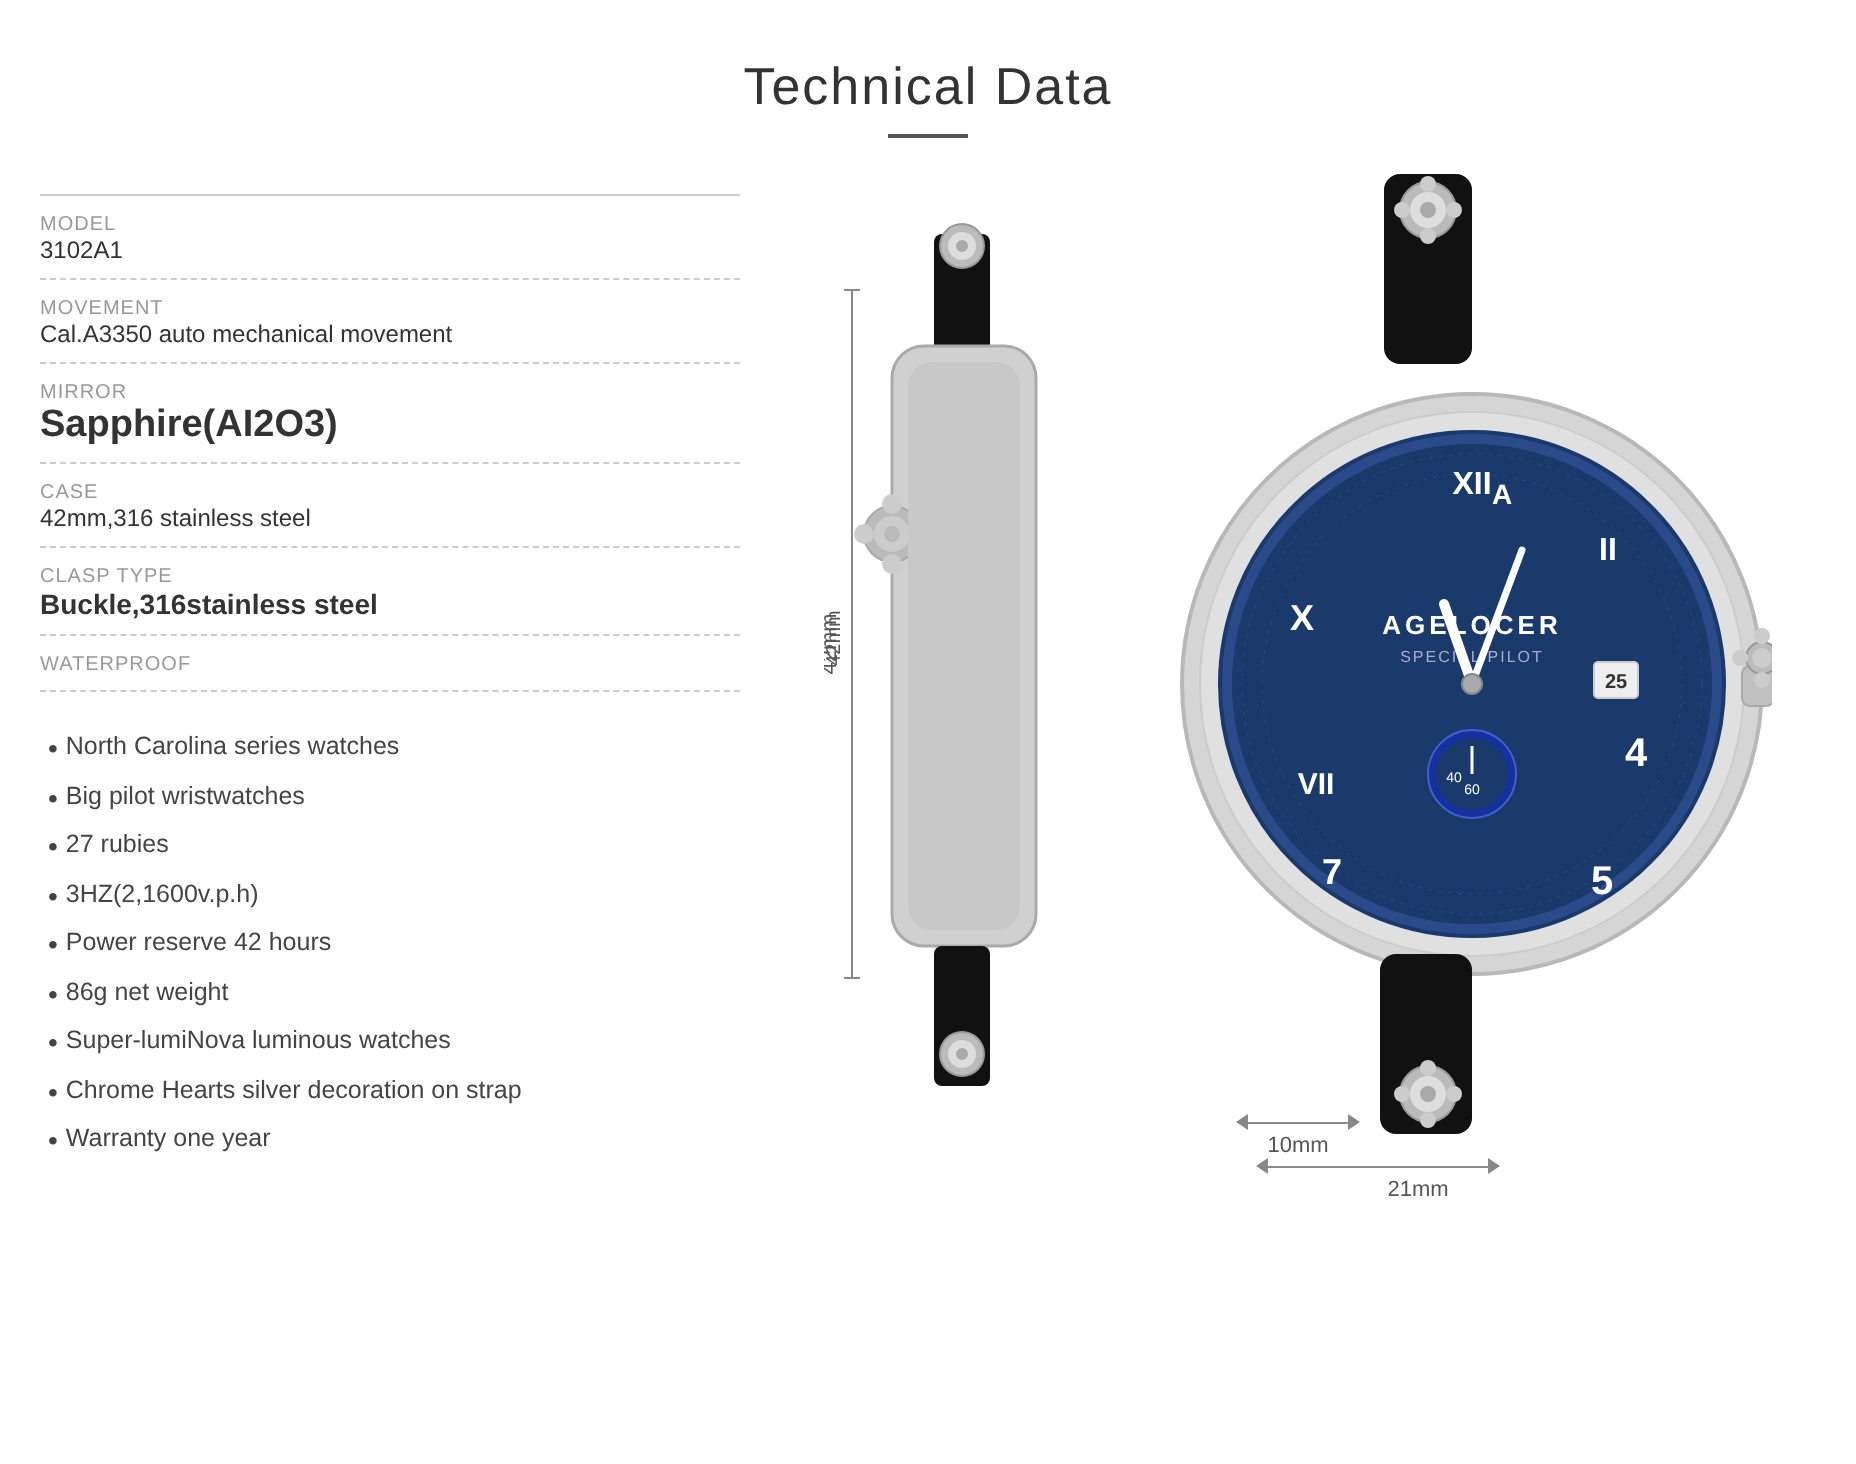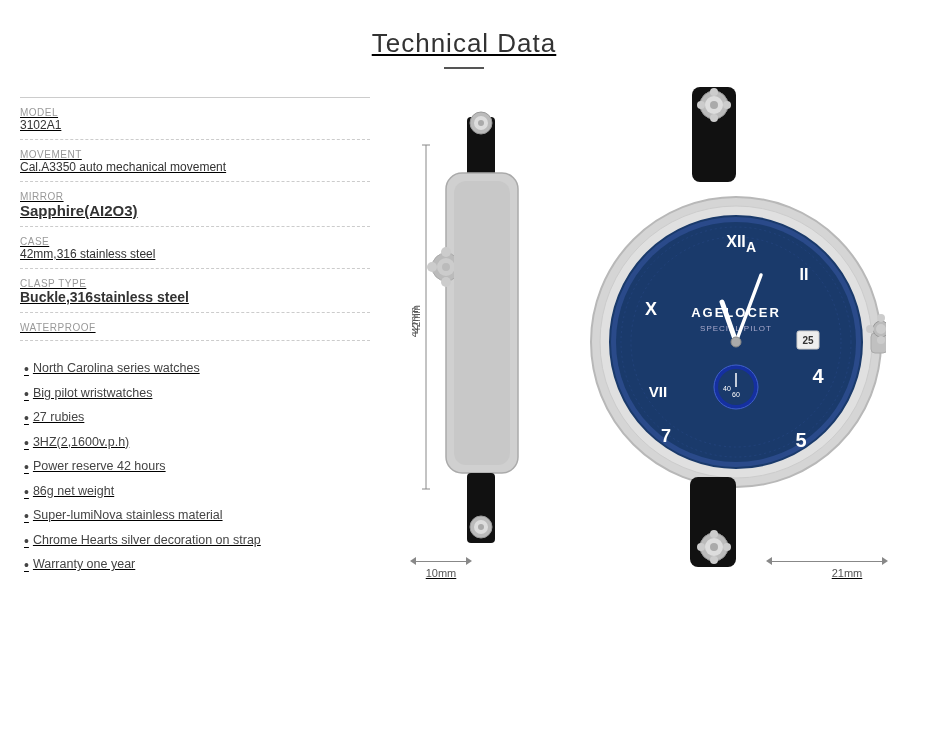--- a/index.html
+++ b/index.html
@@ -9,21 +9,20 @@
       background: #fff;
       font-family: Arial, sans-serif;
       overflow: hidden;
     }
 
     .page-container {
       width: 928px;
       height: 732px;
       position: relative;
       background: #fff;
-      text-decoration: underline;
     }
 
     
     .header {
       text-align: center;
       padding-top: 28px;
       padding-bottom: 8px;
     }
     .header-title {
       font-size: 26px;
@@ -78,21 +77,21 @@
     .spec-value {
       font-size: 12px;
       color: #333;
       flex: 1;
     }
     .spec-value.bold {
       font-weight: bold;
       font-size: 14px;
     }
     .spec-value.larger {
-      font-size: 15px;
+      font-size: 19px;
       font-weight: bold;
     }
 
     
     .features-list {
       margin-top: 16px;
       padding-left: 4px;
     }
     .feature-item {
       font-size: 12.5px;
@@ -249,21 +248,21 @@
         <div class="feature-item">
           <span class="feature-bullet">•</span>
           <span>Power reserve 42 hours</span>
         </div>
         <div class="feature-item">
           <span class="feature-bullet">•</span>
           <span>86g net weight</span>
         </div>
         <div class="feature-item">
           <span class="feature-bullet">•</span>
-          <span>Super-lumiNova stainless material</span>
+          <span>Super-lumiNova luminous watches</span>
         </div>
         <div class="feature-item">
           <span class="feature-bullet">•</span>
           <span>Chrome Hearts silver decoration on strap</span>
         </div>
         <div class="feature-item">
           <span class="feature-bullet">•</span>
           <span>Warranty one year</span>
         </div>
       </div>
@@ -386,21 +385,21 @@
           <ellipse cx="128" cy="460" rx="4" ry="4" fill="#aaa"></ellipse>
 
           <ellipse cx="128" cy="447" rx="4" ry="4" fill="#ccc"></ellipse>
           <ellipse cx="128" cy="473" rx="4" ry="4" fill="#ccc"></ellipse>
           <ellipse cx="115" cy="460" rx="4" ry="4" fill="#ccc"></ellipse>
           <ellipse cx="141" cy="460" rx="4" ry="4" fill="#ccc"></ellipse>
         </svg>
 
       </div>
 
-      <div class="dim-bottom" style="margin-top:-20px; display:flex; flex-direction:row; justify-content:space-between; width:100%; padding: 0 30px;">
+      <div class="dim-bottom" style="margin-top:-20px; display:flex; flex-direction:column; justify-content:flex-start; width:100%; padding: 0 30px;">
 
         <div class="dim-h-item" style="display:flex;flex-direction:column;align-items:center;">
           <div class="dim-h-line" style="display:flex;flex-direction:row;align-items:center;">
             <div class="dim-arrow-left" style="width:0;height:0;border-top:4px solid transparent;border-bottom:4px solid transparent;border-right:6px solid #888;"></div>
             <div style="height:1px;background:#888;width:50px;"></div>
             <div class="dim-arrow-right" style="width:0;height:0;border-top:4px solid transparent;border-bottom:4px solid transparent;border-left:6px solid #888;"></div>
           </div>
           <span style="font-size:11px;color:#555;margin-top:2px;">10mm</span>
         </div>
 

